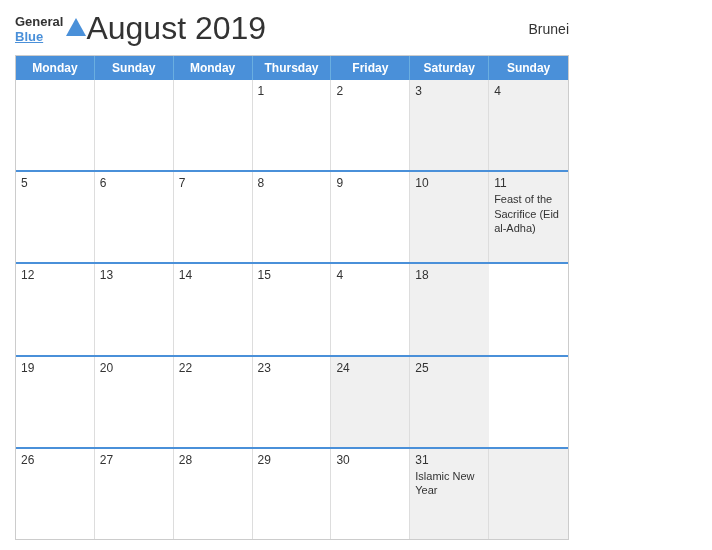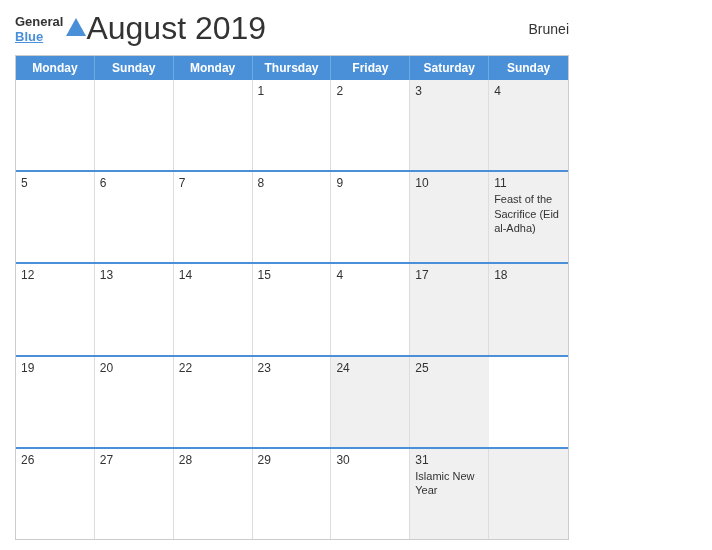--- a/index.html
+++ b/index.html
@@ -212,23 +212,20 @@
           </div>
           <div class="cal-cell">
             <span class="day-number">14</span>
           </div>
           <div class="cal-cell">
             <span class="day-number">15</span>
           </div>
           <div class="cal-cell">
             <span class="day-number">4</span>
           </div>
-          <div class="cal-cell saturday">
-            <span class="day-number">17</span>
-          </div>
           <div class="cal-cell sunday">
             <span class="day-number">18</span>
           </div>
         </div>
         <div class="cal-row">
           <div class="cal-cell">
             <span class="day-number">19</span>
           </div>
           <div class="cal-cell">
             <span class="day-number">20</span>

